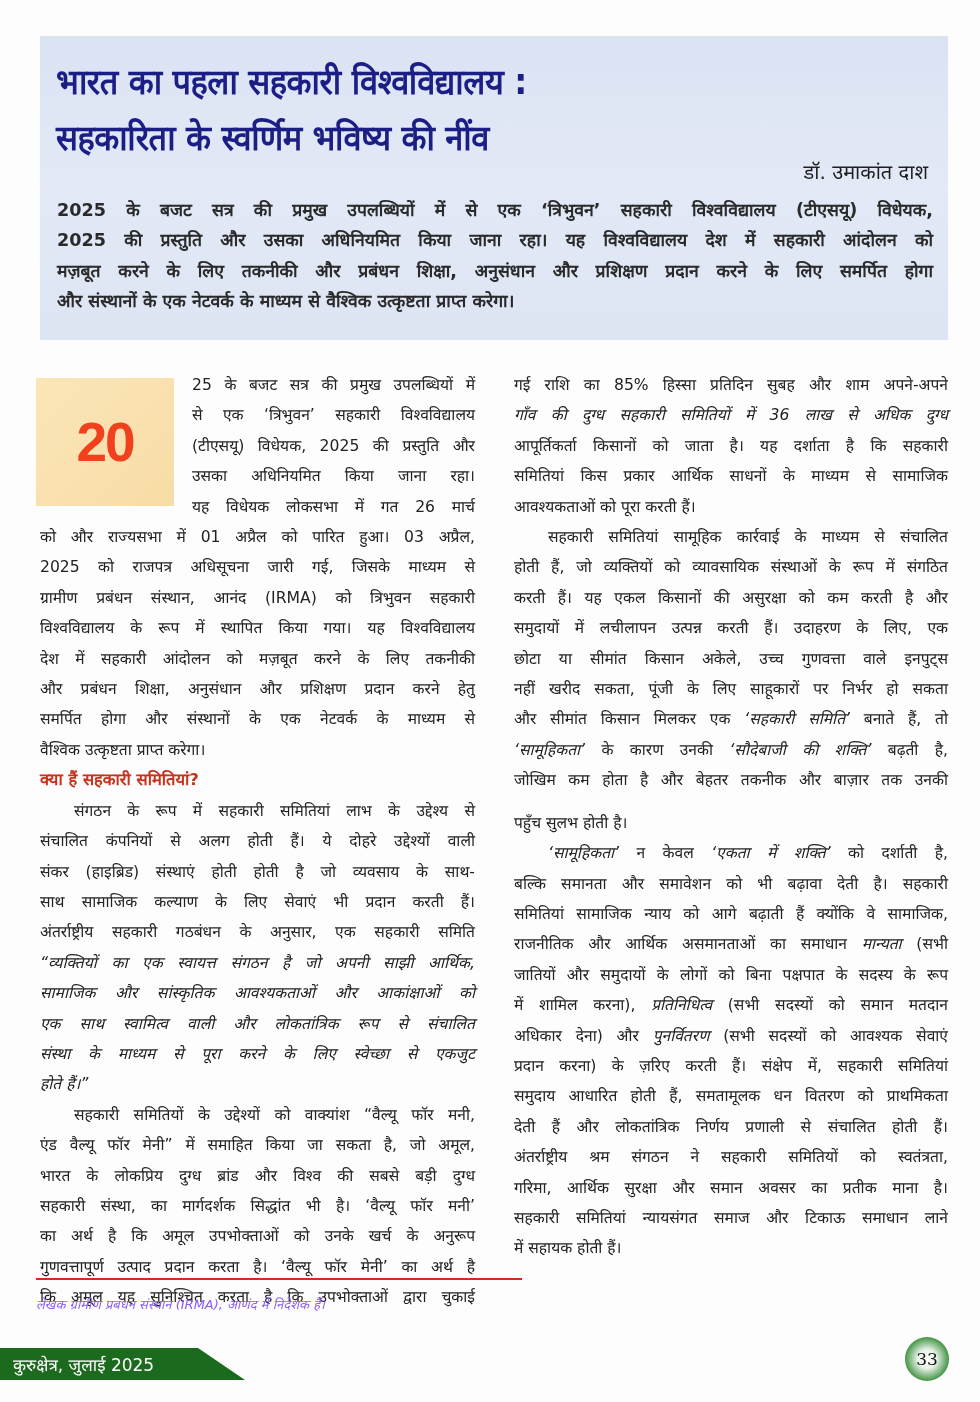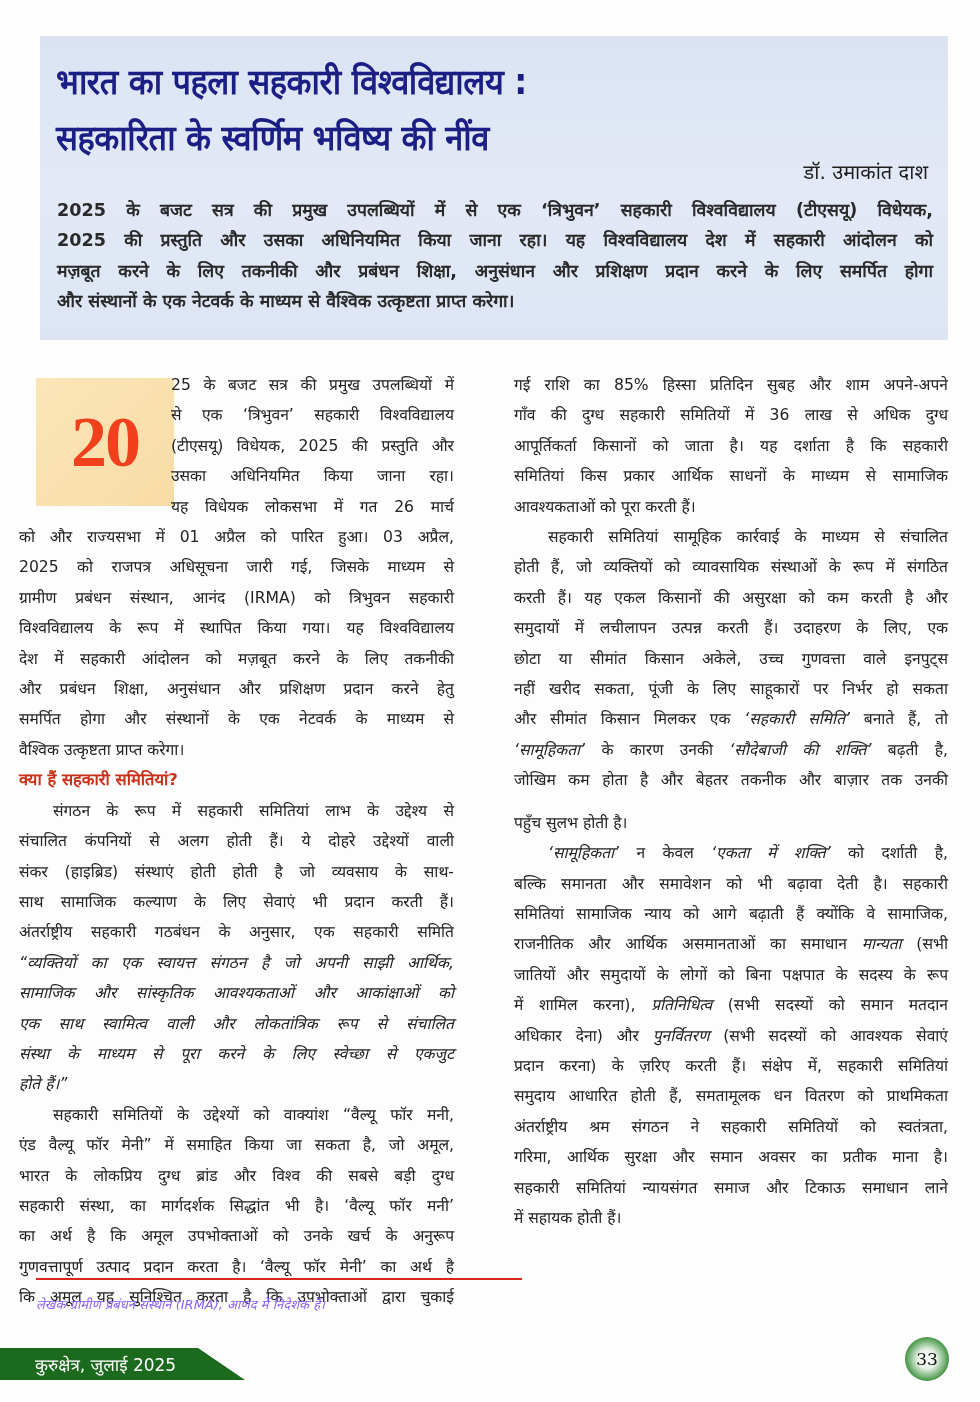--- a/index.html
+++ b/index.html
@@ -30,57 +30,57 @@
     color: #2a2a2a; text-align: justify;
     font-family: "DejaVu Sans", sans-serif;
   }
   .standfirst .l { display: block; white-space: nowrap; text-align-last: justify; }
   .standfirst .l.last { text-align-last: left; }
 
   .col {
     position: absolute; top: 370px; width: 435px;
     font-size: 15.6px; line-height: 30.4px; color: #222;
   }
-  .col-left { left: 19px; }
+  .col-left { left: 40px; }
   .col-right { left: 514px; width: 434px; }
   .line { display: block; white-space: nowrap; text-align: justify; text-align-last: justify; }
   .line.end { text-align-last: left; }
   .indent { padding-left: 34px; }
   .short { margin-left: 152px; }
   .it { font-style: italic; }
 
   .dropcap {
     position: absolute; left: 36px; top: 378px; width: 138px; height: 128px;
     background: linear-gradient(135deg, #fbe6b8 0%, #f8dca6 100%);
     display: flex; align-items: center; justify-content: center;
   }
   .dropcap span {
-    font-family: Liberation Serif, serif; font-weight: bold;
-    font-size: 72px; color: #f0401c; letter-spacing: -2px;
+    font-family: Liberation Sans, sans-serif; font-weight: bold;
+    font-size: 55px; color: #f0401c; letter-spacing: -2px;
   }
   .subhead {
     display: block; color: #c8311a; font-weight: bold; font-size: 16.5px;
   }
 
   .footnote-rule {
     position: absolute; left: 36px; top: 1278px; width: 486px; height: 2px;
     background: #d9281c;
   }
   .footnote {
     position: absolute; left: 36px; top: 1295px;
     font-size: 13px; color: #8b5cf6; white-space: nowrap; font-style: italic;
   }
   .footer-banner {
     position: absolute; left: 0; top: 1348px; width: 245px; height: 32px;
     background: #1c6a1e;
     clip-path: polygon(0 0, 198px 0, 245px 100%, 0 100%);
     display: flex; align-items: center;
   }
   .footer-banner span {
-    color: #fff; font-size: 17px; padding-left: 28px; white-space: nowrap; margin-left: 7px;
+    color: #fff; font-size: 17px; padding-left: 13px; white-space: nowrap;
   }
   .page-num {
     position: absolute; left: 905px; top: 1337px; width: 44px; height: 44px;
     border-radius: 50%;
     background: radial-gradient(circle, #ffffff 0%, #e9f3e9 30%, #4d9a4e 68%, #1a5c1c 100%);
     display: flex; align-items: center; justify-content: center;
   }
   .page-num span {
     font-family: "DejaVu Serif", serif; font-size: 17px; color: #111;
   }
@@ -137,21 +137,21 @@
   <span class="line" style="overflow: visible;">एंड वैल्यू फॉर मेनी” में समाहित किया जा सकता है, जो अमूल,</span>
   <span class="line" style="overflow: visible;">भारत के लोकप्रिय दुग्ध ब्रांड और विश्व की सबसे बड़ी दुग्ध</span>
   <span class="line" style="overflow: visible;">सहकारी संस्था, का मार्गदर्शक सिद्धांत भी है। ‘वैल्यू फॉर मनी’</span>
   <span class="line" style="overflow: visible;">का अर्थ है कि अमूल उपभोक्ताओं को उनके खर्च के अनुरूप</span>
   <span class="line" style="overflow: visible;">गुणवत्तापूर्ण उत्पाद प्रदान करता है। ‘वैल्यू फॉर मेनी’ का अर्थ है</span>
   <span class="line" style="overflow: visible;">कि अमूल यह सुनिश्चित करता है कि उपभोक्ताओं द्वारा चुकाई</span>
 </div>
 
 <div class="col col-right">
   <span class="line" style="overflow: visible;">गई राशि का 85% हिस्सा प्रतिदिन सुबह और शाम अपने-अपने</span>
-  <span class="line" style="overflow: visible;">गाँव की दुग्ध सहकारी समितियों में 36 लाख से अधिक दुग्ध</span>
+  <span class="line" style="overflow: visible; font-style: italic;">गाँव की दुग्ध सहकारी समितियों में 36 लाख से अधिक दुग्ध</span>
   <span class="line" style="overflow: visible;">आपूर्तिकर्ता किसानों को जाता है। यह दर्शाता है कि सहकारी</span>
   <span class="line" style="overflow: visible;">समितियां किस प्रकार आर्थिक साधनों के माध्यम से सामाजिक</span>
   <span class="line end" style="overflow: visible;">आवश्यकताओं को पूरा करती हैं।</span>
 
   <span class="line indent" style="overflow: visible;">सहकारी समितियां सामूहिक कार्रवाई के माध्यम से संचालित</span>
   <span class="line" style="overflow: visible;">होती हैं, जो व्यक्तियों को व्यावसायिक संस्थाओं के रूप में संगठित</span>
   <span class="line" style="overflow: visible;">करती हैं। यह एकल किसानों की असुरक्षा को कम करती है और</span>
   <span class="line" style="overflow: visible;">समुदायों में लचीलापन उत्पन्न करती हैं। उदाहरण के लिए, एक</span>
   <span class="line" style="overflow: visible;">छोटा या सीमांत किसान अकेले, उच्च गुणवत्ता वाले इनपुट्स</span>
   <span class="line" style="overflow: visible;">नहीं खरीद सकता, पूंजी के लिए साहूकारों पर निर्भर हो सकता</span>
@@ -162,20 +162,21 @@
 
   <span class="line indent" style="overflow: visible;"><span class="it">‘सामूहिकता’</span><span> न केवल </span><span class="it">‘एकता में शक्ति’</span><span> को दर्शाती है,</span></span>
   <span class="line" style="overflow: visible;">बल्कि समानता और समावेशन को भी बढ़ावा देती है। सहकारी</span>
   <span class="line" style="overflow: visible;">समितियां सामाजिक न्याय को आगे बढ़ाती हैं क्योंकि वे सामाजिक,</span>
   <span class="line" style="overflow: visible;"><span>राजनीतिक और आर्थिक असमानताओं का समाधान </span><span class="it">मान्यता</span><span> (सभी</span></span>
   <span class="line" style="overflow: visible;">जातियों और समुदायों के लोगों को बिना पक्षपात के सदस्य के रूप</span>
   <span class="line" style="overflow: visible;"><span>में शामिल करना), </span><span class="it">प्रतिनिधित्व</span><span> (सभी सदस्यों को समान मतदान</span></span>
   <span class="line" style="overflow: visible;"><span>अधिकार देना) और </span><span class="it">पुनर्वितरण</span><span> (सभी सदस्यों को आवश्यक सेवाएं</span></span>
   <span class="line" style="overflow: visible;">प्रदान करना) के ज़रिए करती हैं। संक्षेप में, सहकारी समितियां</span>
   <span class="line" style="overflow: visible;">समुदाय आधारित होती हैं, समतामूलक धन वितरण को प्राथमिकता</span>
+  <span class="line" style="overflow: visible;">देती हैं और लोकतांत्रिक निर्णय प्रणाली से संचालित होती हैं।</span>
   <span class="line" style="overflow: visible;">अंतर्राष्ट्रीय श्रम संगठन ने सहकारी समितियों को स्वतंत्रता,</span>
   <span class="line" style="overflow: visible;">गरिमा, आर्थिक सुरक्षा और समान अवसर का प्रतीक माना है।</span>
   <span class="line" style="overflow: visible;">सहकारी समितियां न्यायसंगत समाज और टिकाऊ समाधान लाने</span>
   <span class="line end" style="overflow: visible;">में सहायक होती हैं।</span>
 </div>
 
 <div class="footnote-rule"></div>
 <div class="footnote">लेखक ग्रामीण प्रबंधन संस्थान (IRMA), आणंद में निदेशक हैं।</div>
 
 <div class="footer-banner">

